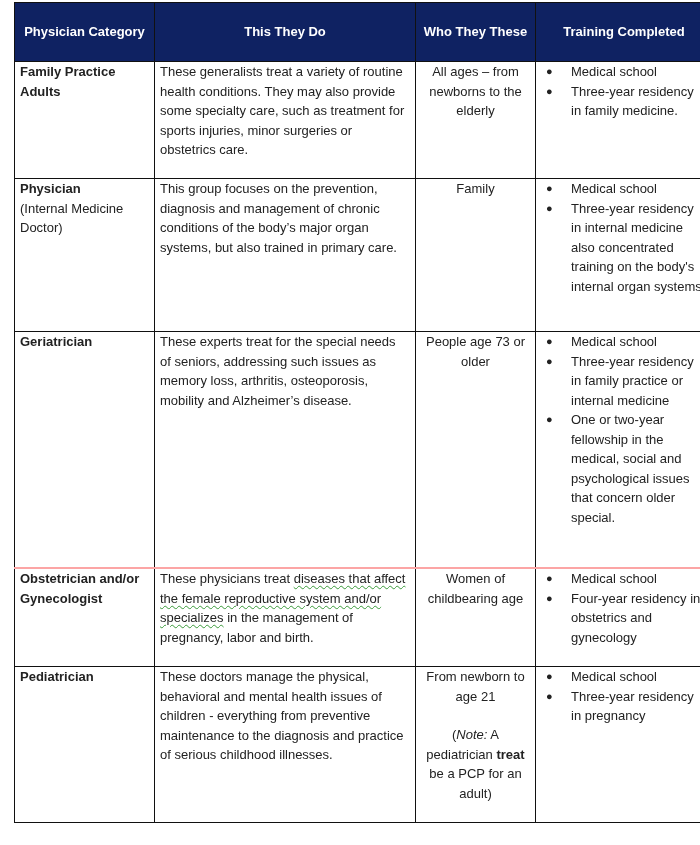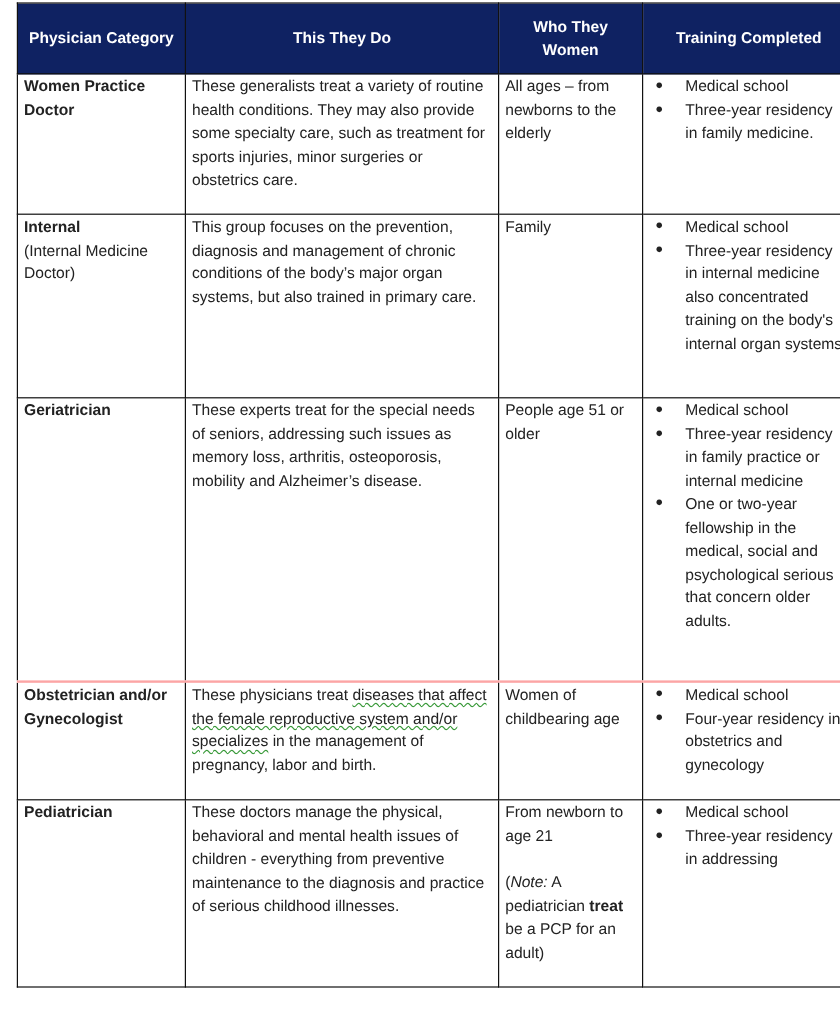--- a/index.html
+++ b/index.html
@@ -30,21 +30,21 @@
       padding: 0 4px;
       border-color: #111111;
     }
     col.c1 { width: 140px; }
     col.c2 { width: 261px; }
     col.c3 { width: 120px; }
     col.c4 { width: 177px; }
     td.cat { font-weight: bold; padding-top: 4px; }
     td.cat .sub { font-weight: normal; }
     td.desc { padding-top: 4px; padding-left: 7px; }
-    td.who { padding-top: 3px; }
+    td.who { text-align: center; padding-top: 3px; }
     td.train { padding: 3px 3px 0 5px; }
     td.train ul { list-style: none; margin: 0; padding: 0; }
     td.train li { position: relative; padding-left: 30px; }
     td.train li .bullet {
       position: absolute; left: 5px; top: 0;
       font-size: 11px;
     }
     .squiggle {
       text-decoration: underline wavy #3a9a3a;
       text-decoration-thickness: 1px;
@@ -65,66 +65,66 @@
   <colgroup>
     <col class="c1">
       <col class="c2">
       <col class="c3">
       <col class="c4">
   </colgroup>
   <thead>
     <tr>
       <th>Physician Category</th>
       <th>This They Do</th>
-      <th>Who They Women</th>
+      <th>Who They These</th>
       <th>Training Completed</th>
     </tr>
   </thead>
   <tbody>
 
     <tr class="r1">
       <td class="cat">
-        <span>Women Practice Doctor</span>
+        <span>Family Practice Adults</span>
       </td>
       <td class="desc">These generalists treat a variety of routine health conditions.  They may also provide some specialty care, such as treatment for sports injuries, minor surgeries or obstetrics care.</td>
       <td class="who">All ages – from newborns to the elderly</td>
       <td class="train">
         <ul>
           <li><span class="bullet">●</span><span>Medical school</span></li>
           <li><span class="bullet">●</span><span>Three-year residency in family medicine.</span></li>
         </ul>
       </td>
     </tr>
 
     <tr class="r2">
       <td class="cat">
-        <span>Internal</span><br>
+        <span>Physician</span><br>
         <span class="sub">(Internal Medicine Doctor)</span>
       </td>
       <td class="desc">This group focuses on the prevention, diagnosis and management of chronic conditions of the body’s major organ systems, but also trained in primary care.</td>
       <td class="who">Family</td>
       <td class="train">
         <ul>
           <li><span class="bullet">●</span><span>Medical school</span></li>
           <li><span class="bullet">●</span><span>Three-year residency in internal medicine also concentrated training on the body's internal organ systems.</span></li>
         </ul>
       </td>
     </tr>
 
     <tr class="r3">
       <td class="cat">
         <span>Geriatrician</span>
       </td>
       <td class="desc">These experts treat for the special needs of seniors, addressing such issues as memory loss, arthritis, osteoporosis, mobility and Alzheimer’s disease.</td>
-      <td class="who">People age 51 or older</td>
+      <td class="who">People age 73 or older</td>
       <td class="train">
         <ul>
           <li><span class="bullet">●</span><span>Medical school</span></li>
           <li><span class="bullet">●</span><span>Three-year residency in family practice or internal medicine</span></li>
-          <li><span class="bullet">●</span><span>One or two-year fellowship in the medical, social and psychological serious that concern older adults.</span></li>
+          <li><span class="bullet">●</span><span>One or two-year fellowship in the medical, social and psychological issues that concern older special.</span></li>
         </ul>
       </td>
     </tr>
 
     <tr class="r4">
       <td class="cat">
         <span>Obstetrician and/or Gynecologist</span>
       </td>
       <td class="desc">
         <span>These physicians treat </span><span class="squiggle">diseases that affect the female reproductive system and/or specializes</span><span> in the management of pregnancy, labor and birth.</span>
@@ -144,18 +144,18 @@
       </td>
       <td class="desc">These doctors manage the physical, behavioral and mental health issues of children - everything from preventive maintenance to the diagnosis and practice of serious childhood illnesses.</td>
       <td class="who">
         <span>From newborn to age 21</span>
         <span class="gap"></span>
         <span><span>(</span><em>Note:</em><span> A pediatrician </span><strong>treat</strong><span> be a PCP for an adult)</span></span>
       </td>
       <td class="train">
         <ul>
           <li><span class="bullet">●</span><span>Medical school</span></li>
-          <li><span class="bullet">●</span><span>Three-year residency in addressing</span></li>
+          <li><span class="bullet">●</span><span>Three-year residency in pregnancy</span></li>
         </ul>
       </td>
     </tr>
   </tbody>
 </table>
 
 </body></html>

